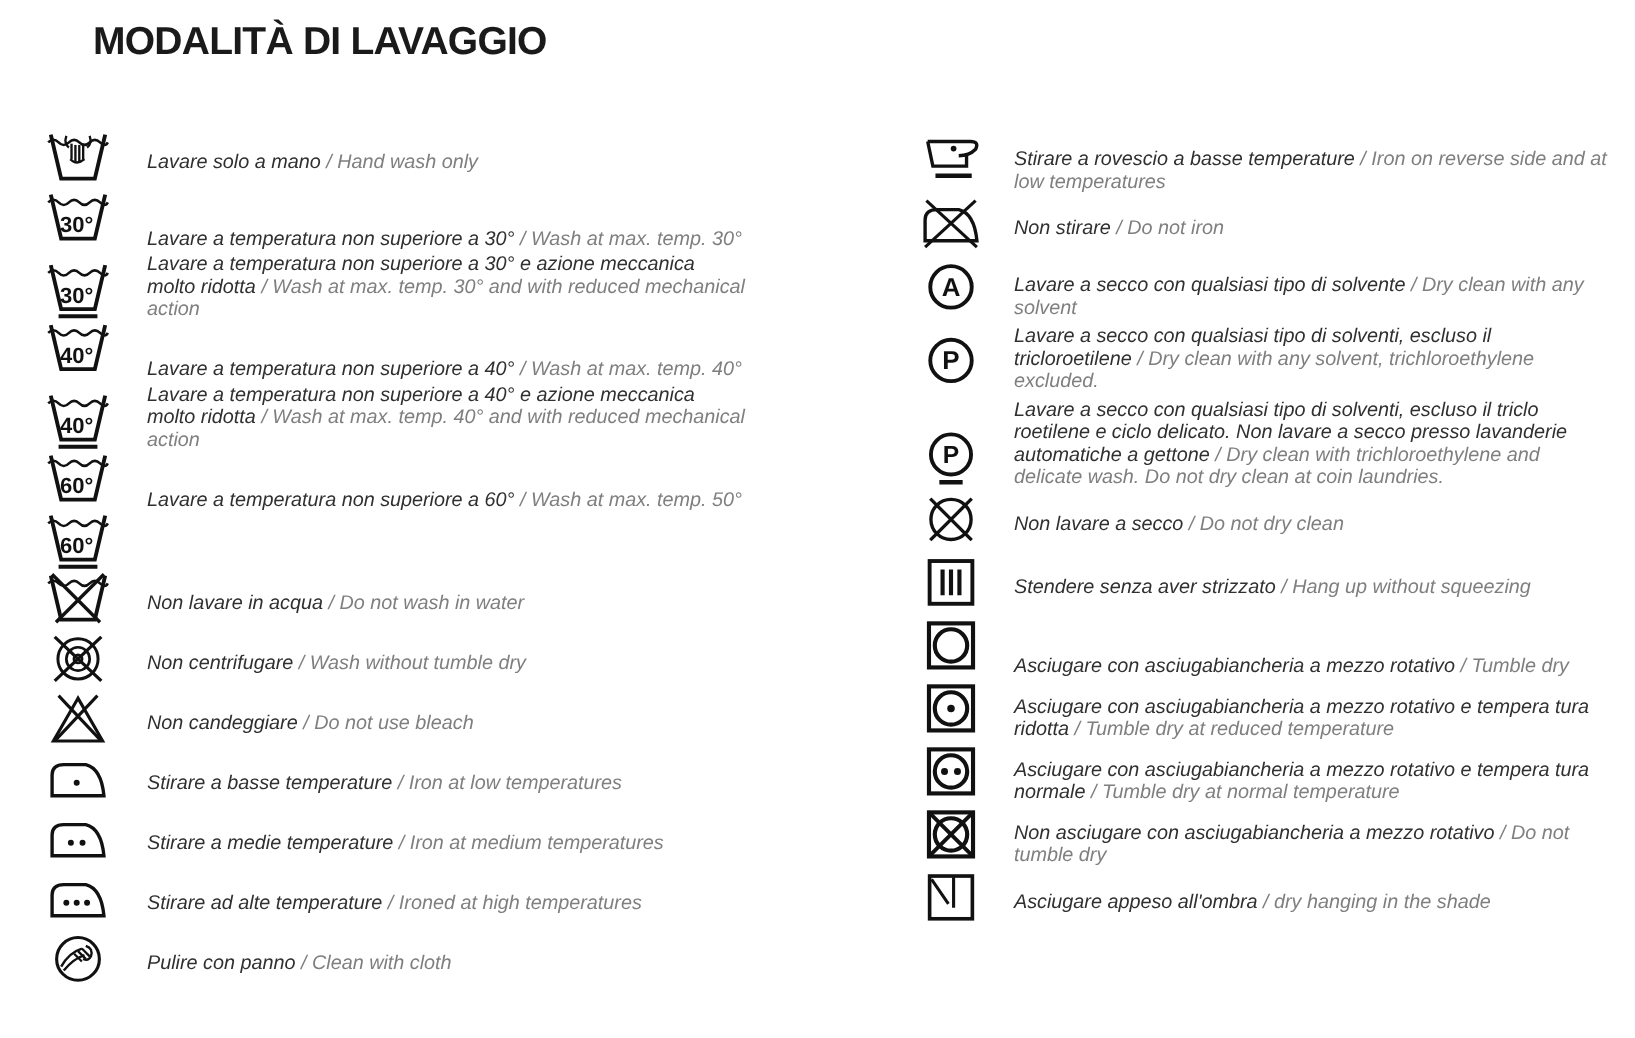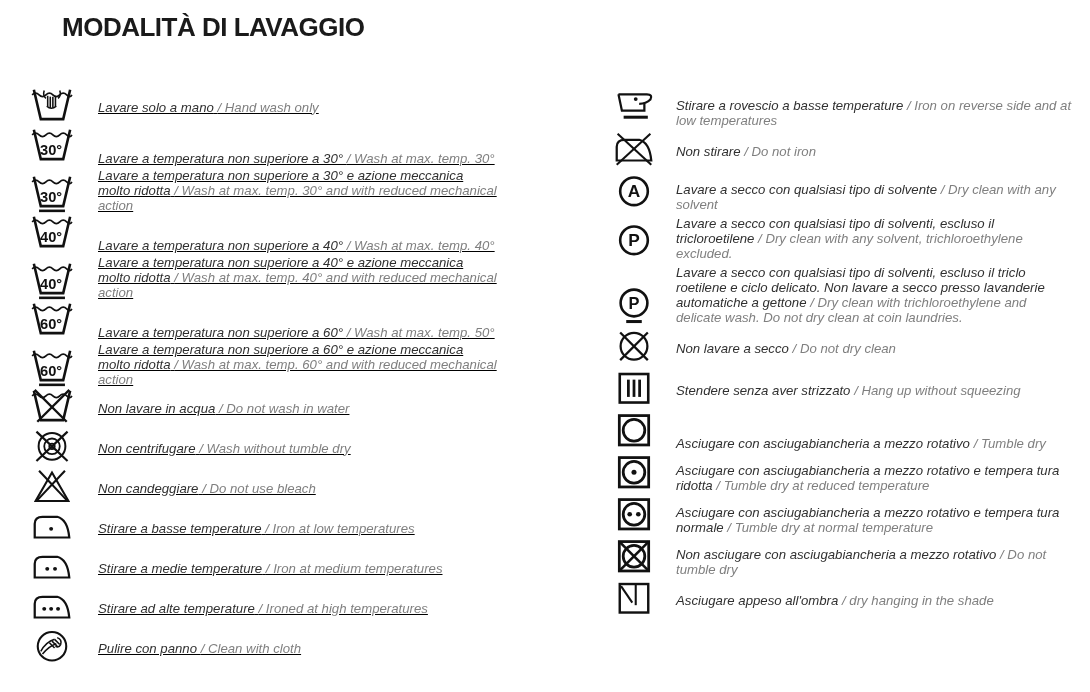--- a/index.html
+++ b/index.html
@@ -10,21 +10,21 @@
   .defs{position:absolute;width:0;height:0;}
   h1{
     position:absolute;left:62px;top:12px;margin:0;
     font-size:26px;font-weight:bold;letter-spacing:-0.5px;color:#1a1a1a;
   }
   .col{position:absolute;display:flex;flex-direction:column;}
   .col-left{left:30px;top:88px;width:468px;}
   .col-right{left:612px;top:90px;width:462px;}
   .row{display:flex;align-items:flex-end;}
   .row.single{align-items:center;}
-  .col-left .row{margin-bottom:2px;text-decoration:underline;}
+  .col-left .row{margin-bottom:2px;}
   .col-right .row{margin-bottom:4px;}
   .icon-cell{flex:0 0 68px;display:flex;justify-content:flex-start;}
   .col-right .icon-cell{flex:0 0 64px;}
   .glyph{width:44px;height:38px;display:block;}
   .label{
     margin:0;font-style:italic;font-size:13.2px;line-height:15px;color:#303030;
   }
   .it{color:#303030;}
   .en{color:#7f7f7f;}
   svg text{font-family:"Liberation Sans",sans-serif;}
@@ -258,21 +258,20 @@
           </svg>
         </span>
         <p class="label"><span class="it">Lavare a temperatura non superiore a 60°</span> <span class="en">/ Wash at max. temp. 50°</span></p>
       </div>
       <div class="row">
         <span class="icon-cell">
           <svg class="glyph" aria-hidden="true">
             <use href="#sym-wash-60-reduced-icon"></use>
           </svg>
         </span>
-        <p class="label"><span class="it">Lavare a temperatura non superiore a 60° e azione meccanica molto ridotta</span> <span class="en">/ Wash at max. temp. 60° and with reduced mechanical action</span></p>
       </div>
       <div class="row single">
         <span class="icon-cell">
           <svg class="glyph" aria-hidden="true">
             <use href="#sym-no-wash-icon"></use>
           </svg>
         </span>
         <p class="label"><span class="it">Non lavare in acqua</span> <span class="en">/ Do not wash in water</span></p>
       </div>
       <div class="row single">

